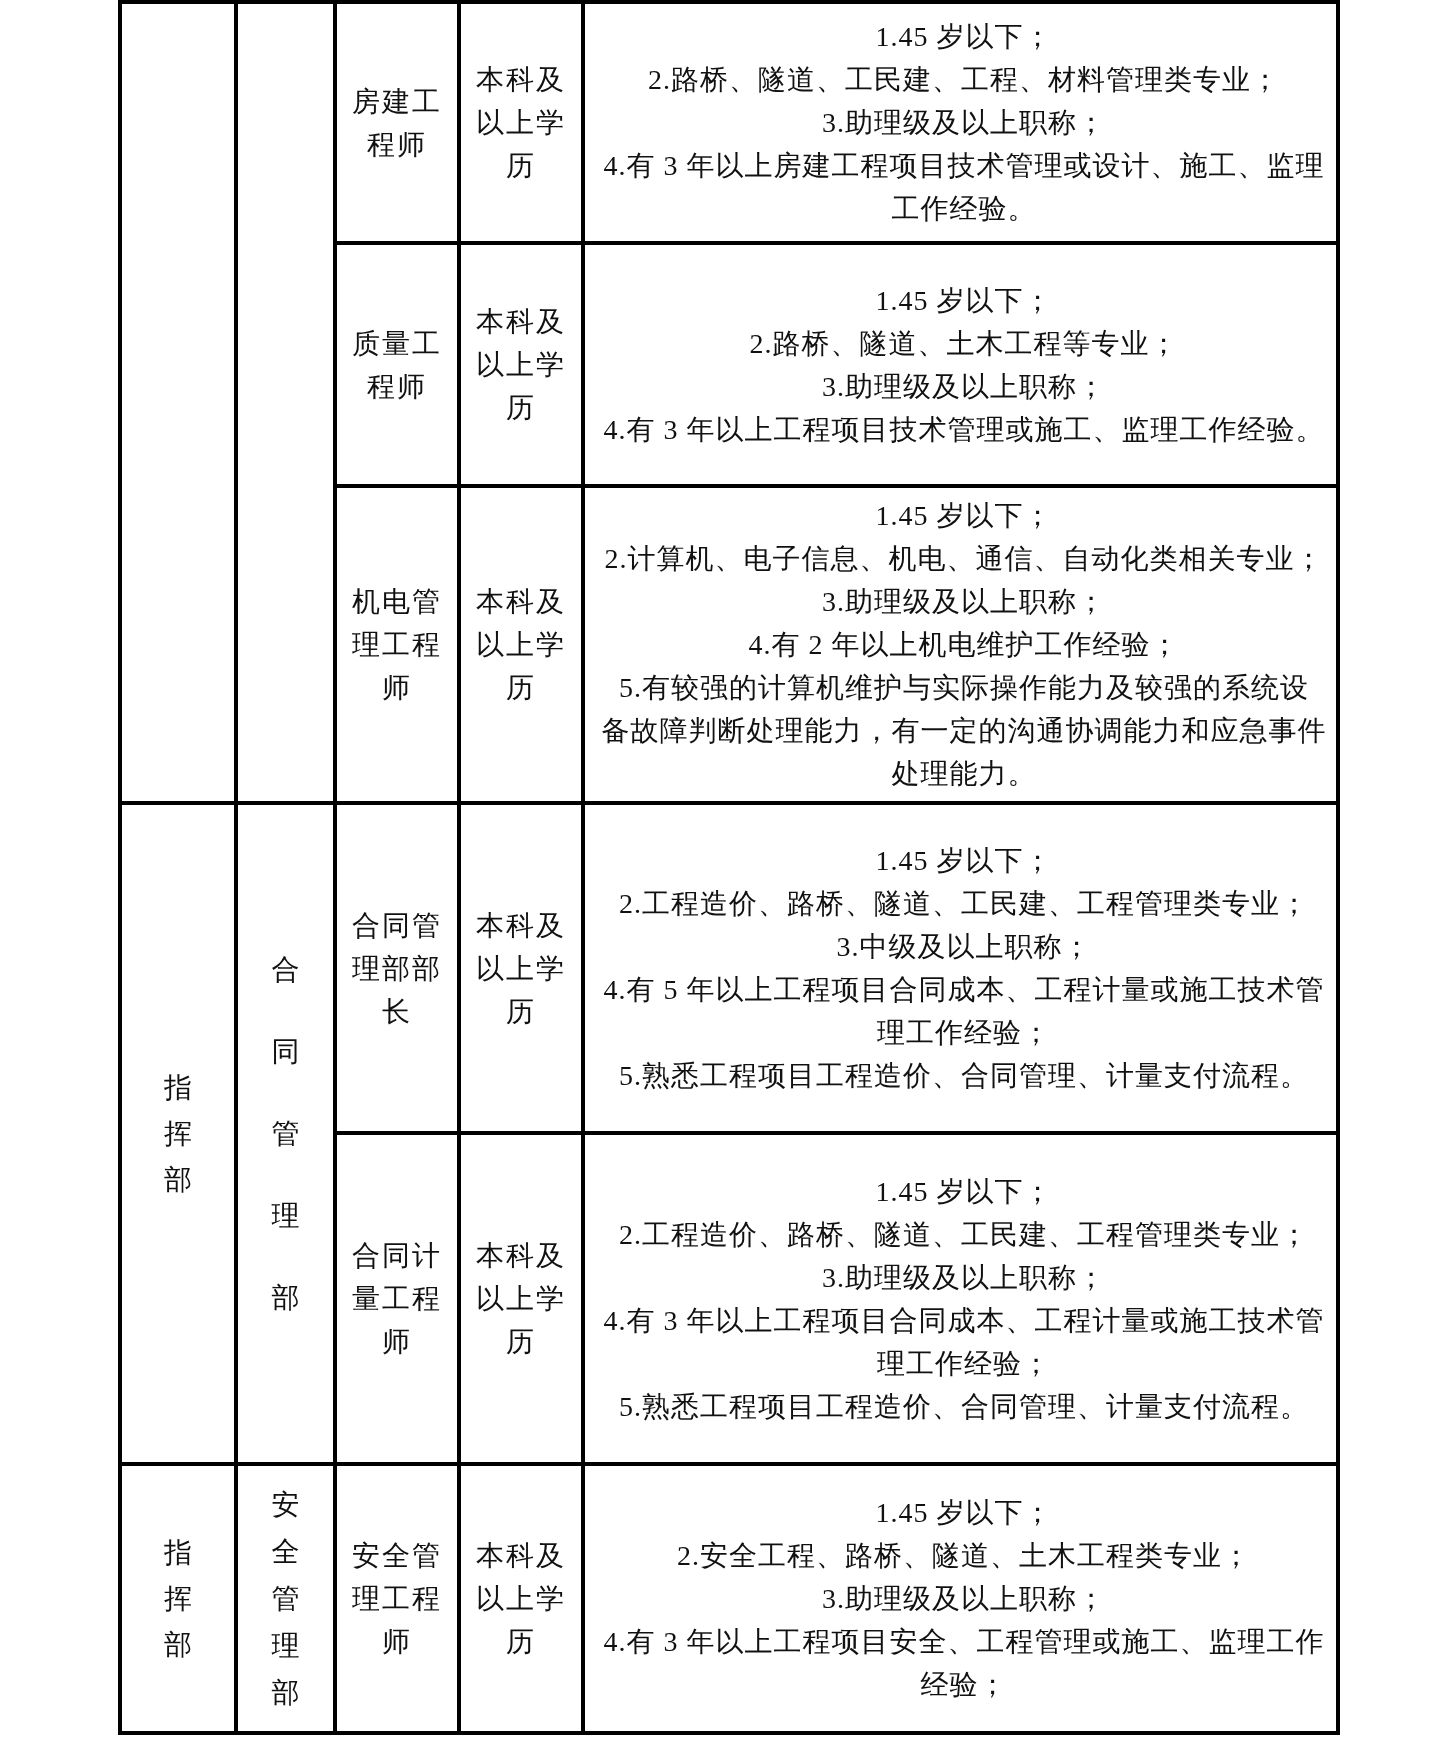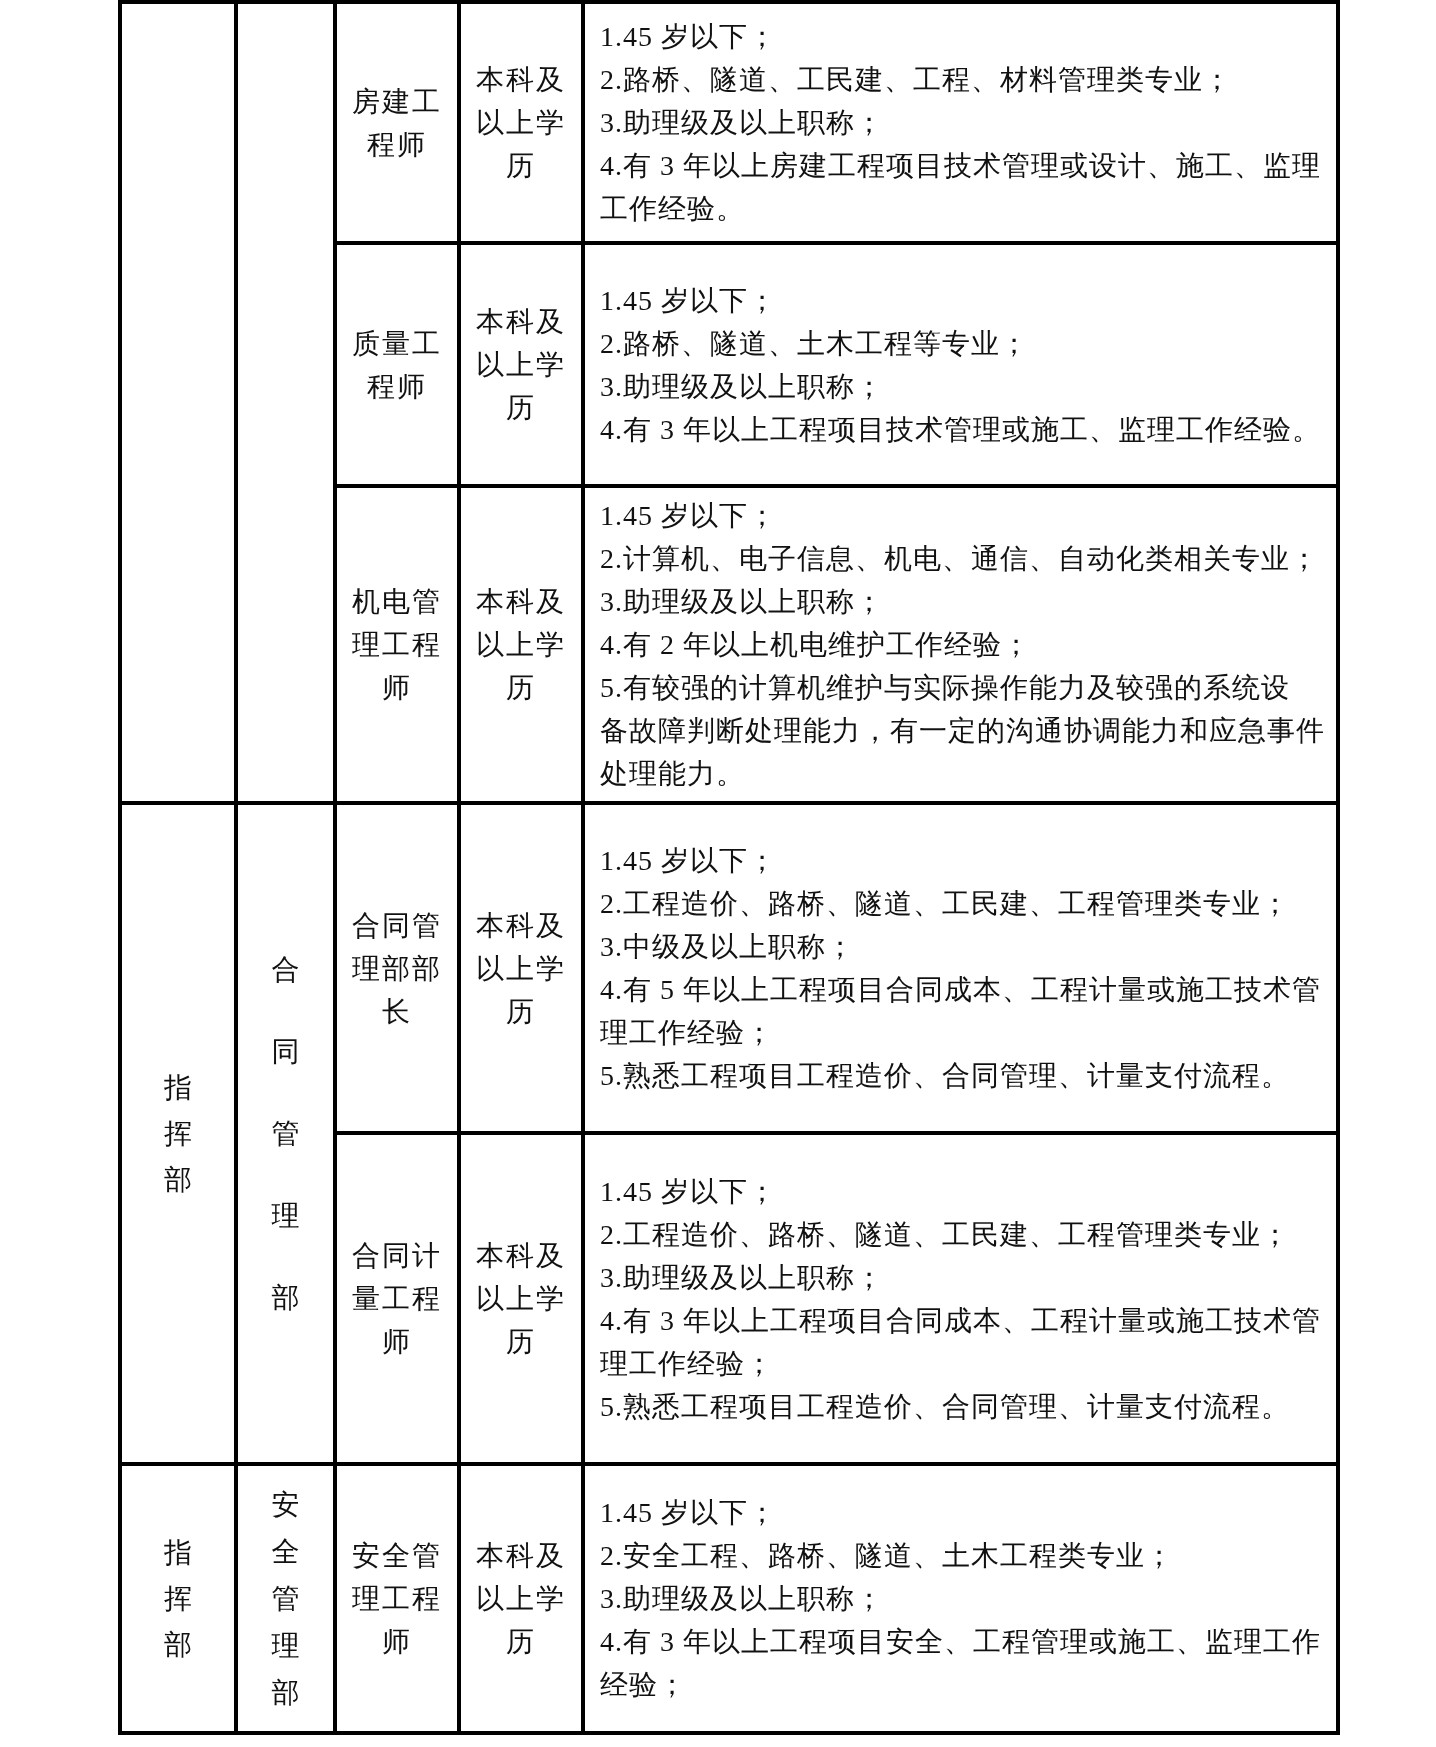--- a/index.html
+++ b/index.html
@@ -56,21 +56,21 @@
   td.hq .cell-text {
     line-height: 46px;
   }
   td.dept .cell-text {
     line-height: 47px;
   }
   td.dept.loose .cell-text {
     line-height: 82px;
   }
   td.req {
-    text-align: left;
+    text-align: center;
   }
   td.req .cell-text {
     display: block;
     padding: 6px 8px 6px 15px;
     line-height: 43px;
     letter-spacing: 1px;
   }
 </style>
 </head>
 <body>

